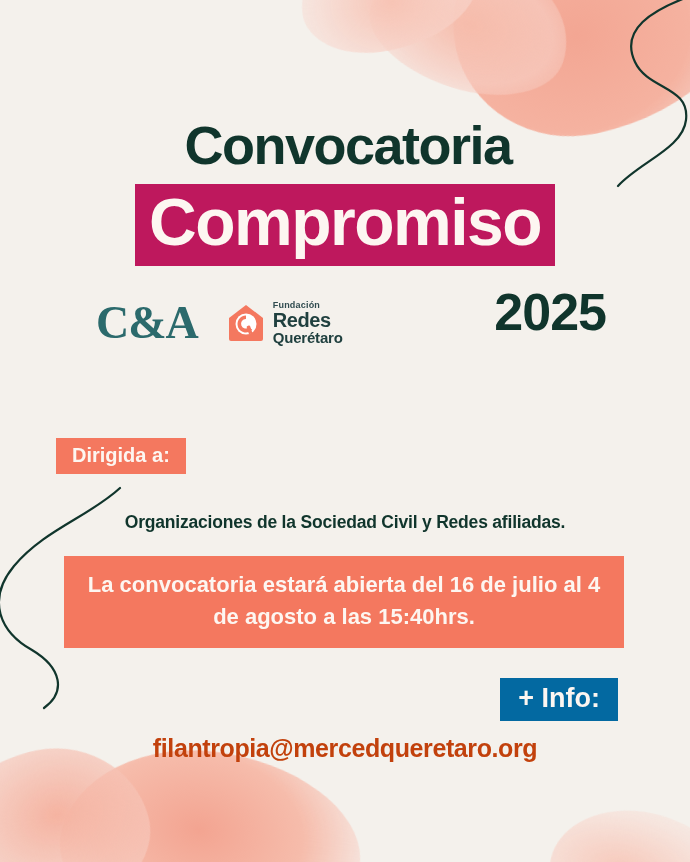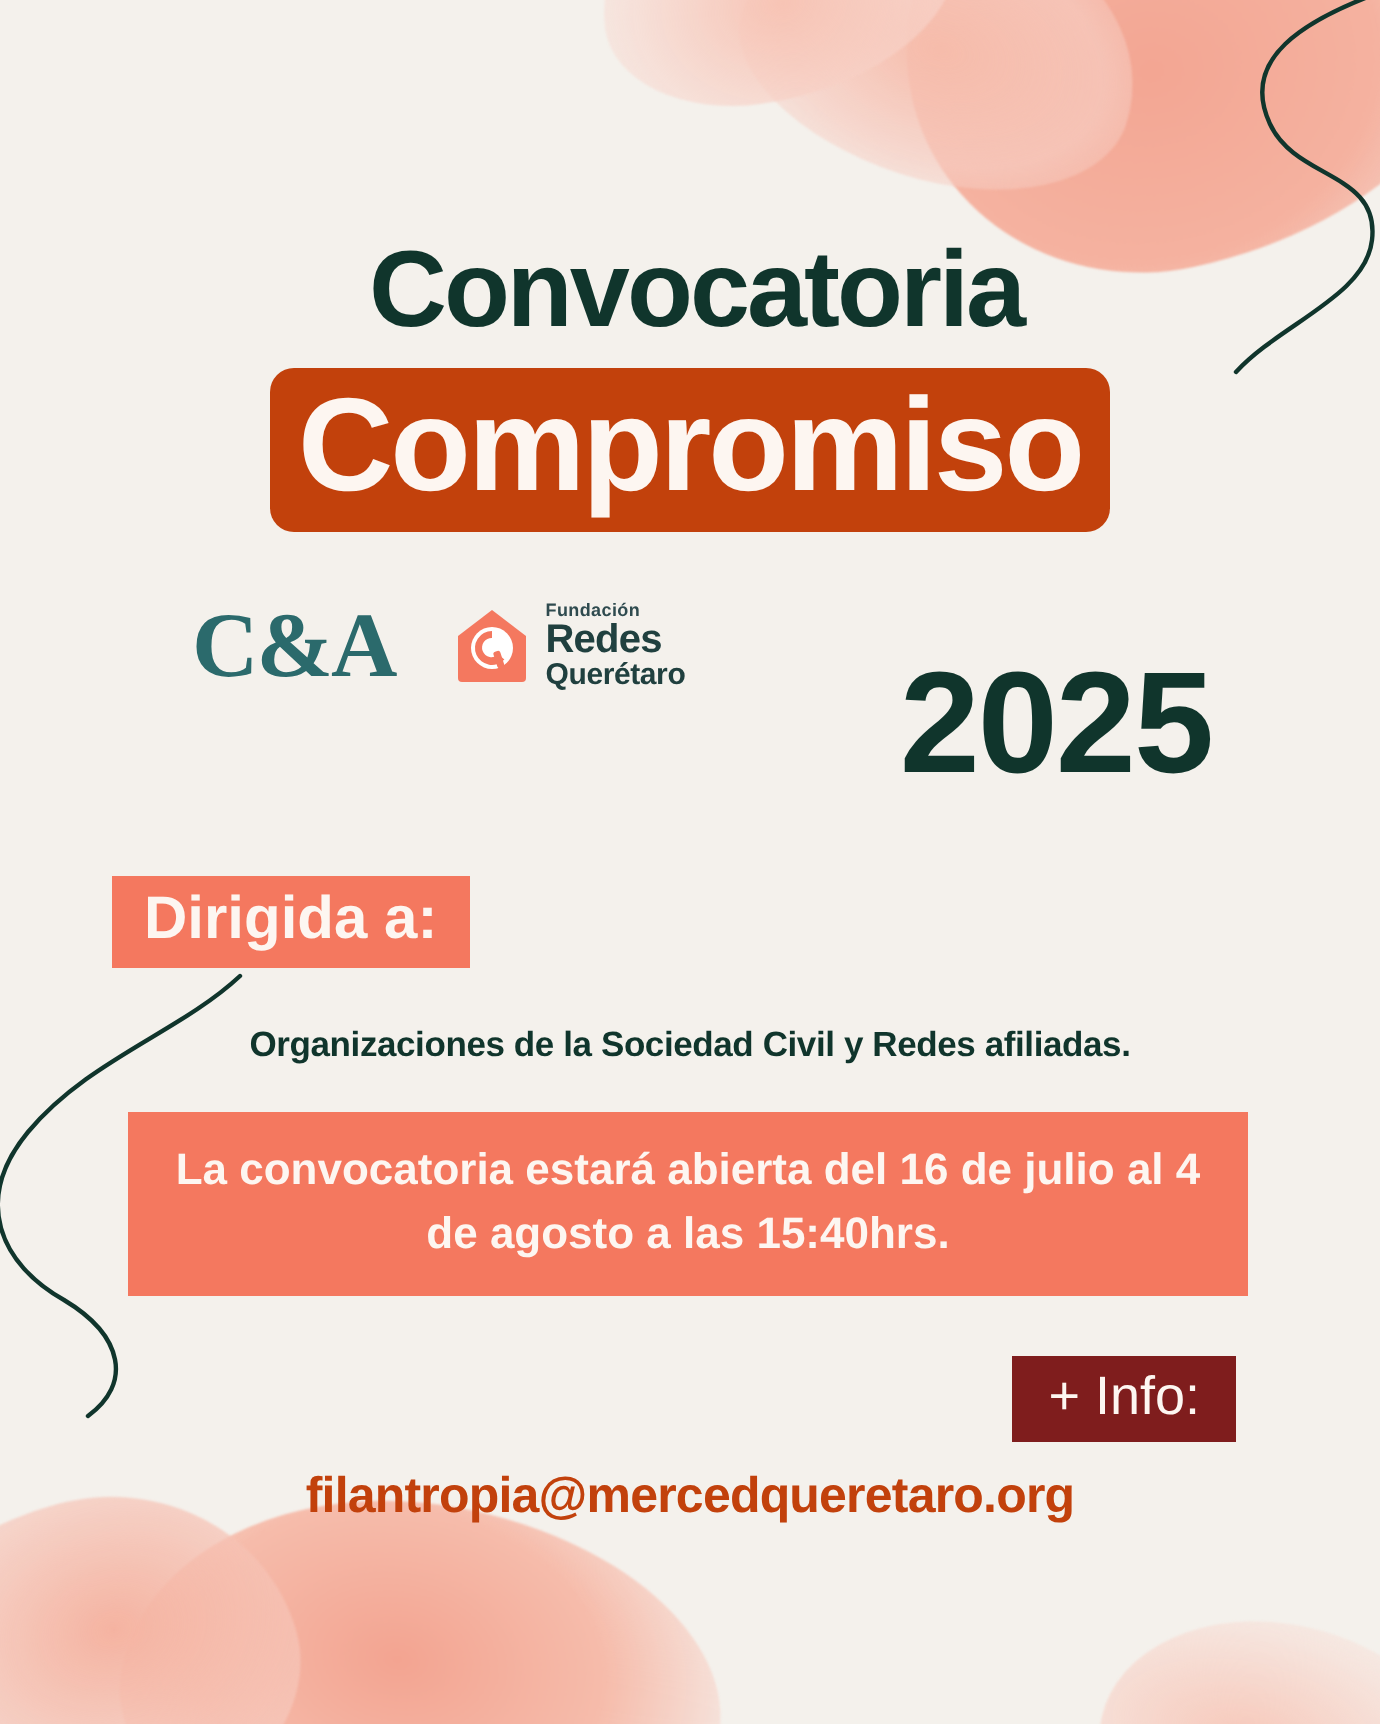--- a/index.html
+++ b/index.html
@@ -94,46 +94,44 @@
     letter-spacing: -1.5px;
     text-align: center;
     margin-left: 6px;
   }
   .line2-wrap {
     margin-top: 12px;
     text-align: center;
   }
   .line2 {
     display: inline-block;
-    background: #c2410c;
+    background: #be185d;
     color: #fdf6f1;
     font-size: 66px;
     line-height: 1.06;
     font-weight: 700;
     letter-spacing: -1.5px;
     padding: 4px 14px 8px 14px;
-    border-radius: 12px;
   }
   .year-row {
     position: absolute;
     top: 286px;
     left: 0;
     width: 690px;
     height: 96px;
   }
   .year {
     position: absolute;
     right: 84px;
     top: 0;
-    font-size: 72px;
+    font-size: 52px;
     font-weight: 700;
     color: #10352c;
     letter-spacing: -1px;
     line-height: 1;
-    margin-top: 40px;
   }
 
   
   .logos {
     position: absolute;
     left: 96px;
     top: 300px;
     display: flex;
     align-items: center;
     gap: 28px;
@@ -181,21 +179,21 @@
   .dirigida-wrap {
     position: absolute;
     left: 56px;
     top: 438px;
   }
   .chip {
     display: inline-block;
     background: #f4785f;
     color: #fdf6f1;
     font-weight: 700;
-    font-size: 30px;
+    font-size: 20px;
     padding: 7px 16px 9px 16px;
     line-height: 1;
   }
   .orgs {
     position: absolute;
     top: 512px;
     left: 0;
     width: 690px;
     text-align: center;
     font-size: 17.5px;
@@ -217,23 +215,23 @@
     padding: 13px 14px 15px 14px;
     box-sizing: border-box;
   }
   .info-wrap {
     position: absolute;
     right: 72px;
     top: 678px;
   }
   .info-chip {
     display: inline-block;
-    background: #7f1d1d;
+    background: #0369a1;
     color: #fdf6f1;
-    font-weight: 400;
+    font-weight: 700;
     font-size: 27px;
     padding: 7px 18px 9px 18px;
     line-height: 1;
   }
   .email {
     position: absolute;
     top: 734px;
     left: 0;
     width: 690px;
     text-align: center;

